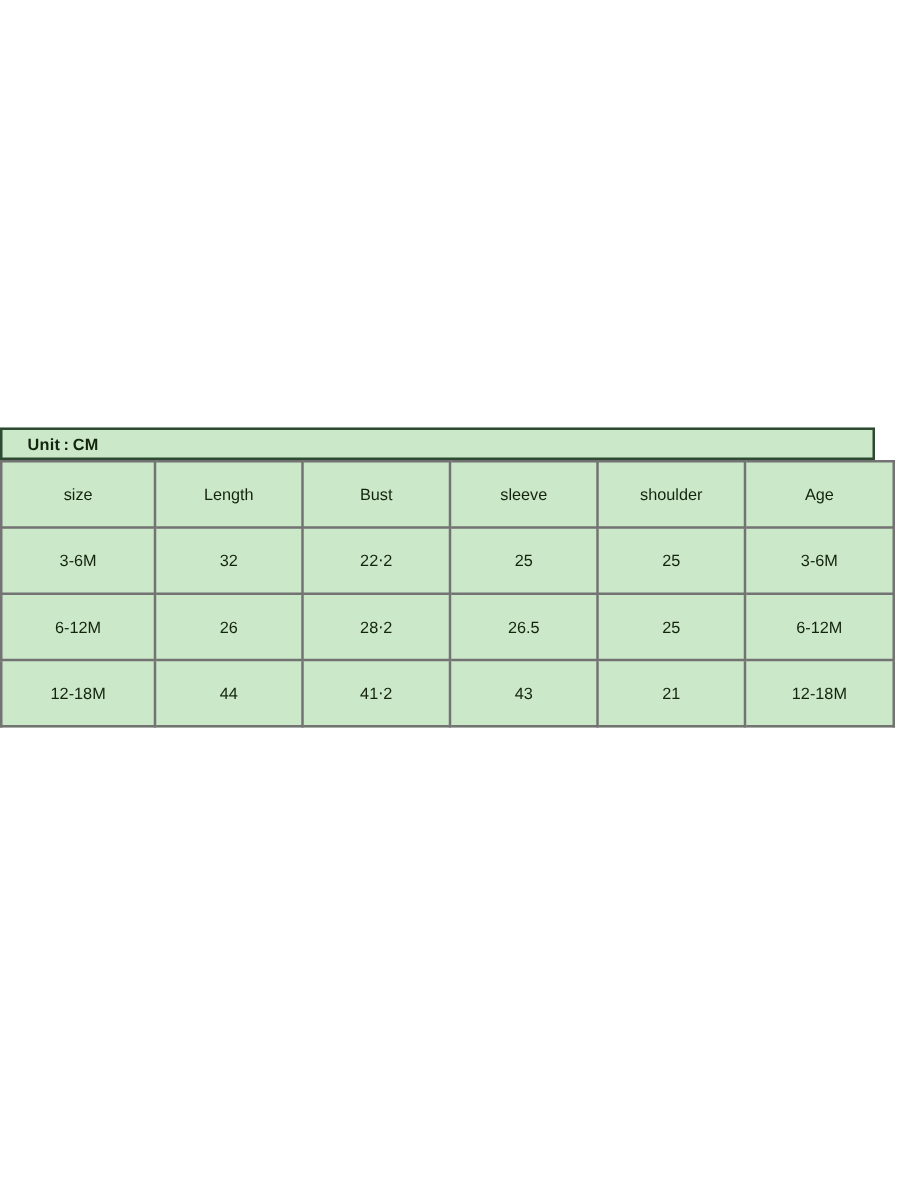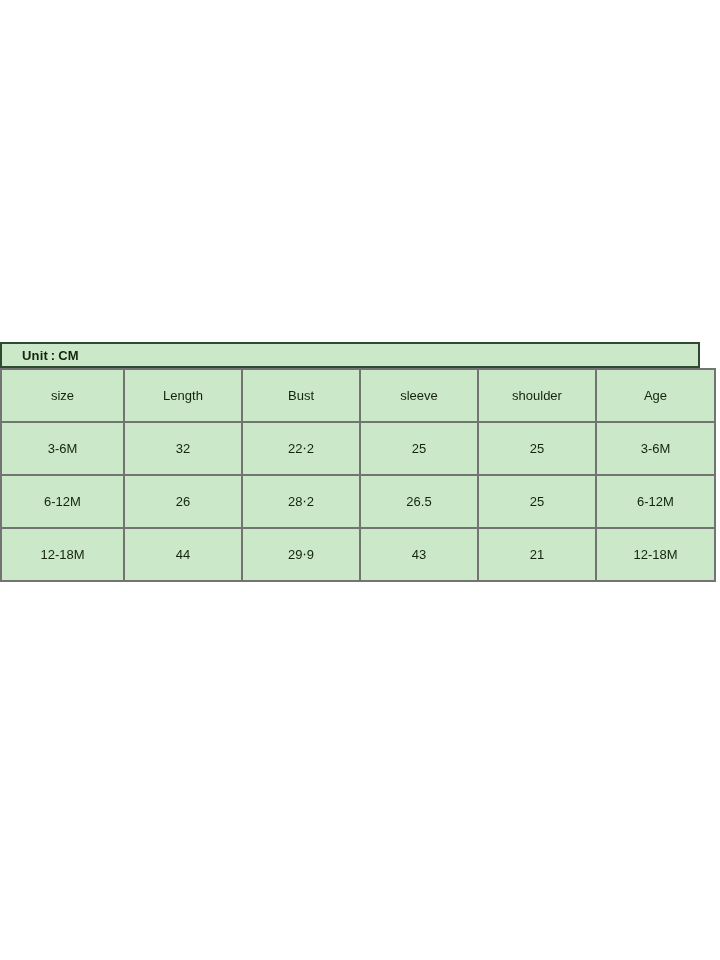--- a/index.html
+++ b/index.html
@@ -125,21 +125,21 @@
         <td>26</td>
         <td>28⋅2</td>
         <td>26.5</td>
         <td>25</td>
         <td>6-12M</td>
       </tr>
 
       <tr>
         <td>12-18M</td>
         <td>44</td>
-        <td>29⋅9</td>
+        <td>41⋅2</td>
         <td>43</td>
         <td>21</td>
         <td>12-18M</td>
       </tr>
     </tbody>
   </table>
 
 </div>
 
 </body></html>

